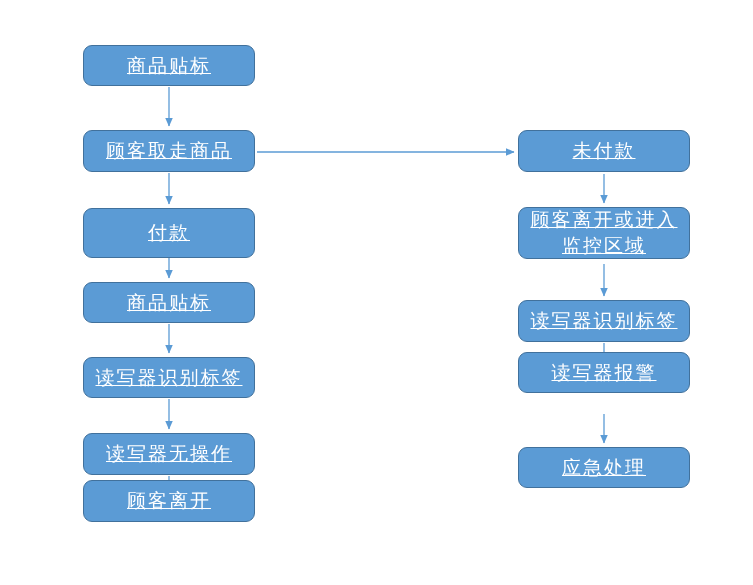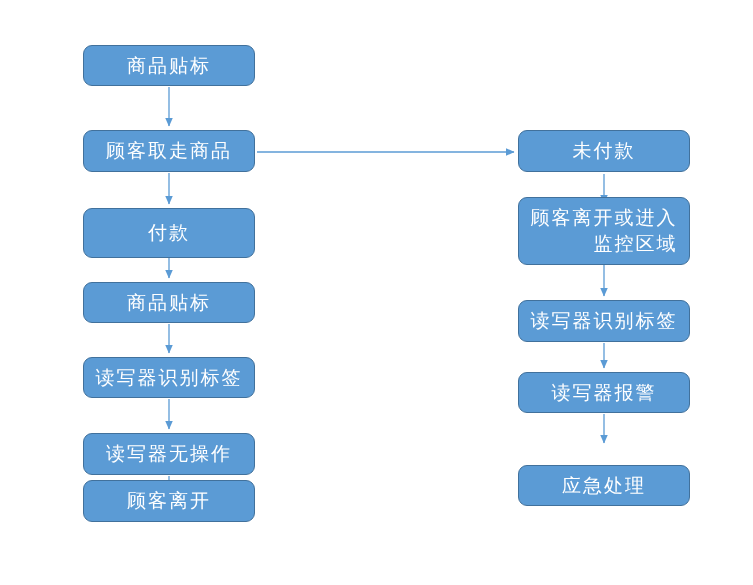--- a/index.html
+++ b/index.html
@@ -40,23 +40,24 @@
     justify-content:center;
     background:var(--node-fill);
     border:1px solid var(--node-border);
     border-radius:9px;
     color:var(--text);
     font-size:19px;
     letter-spacing:2px;
     line-height:1.35;
     text-align:center;
     white-space:pre-line;
+    text-decoration:underline;
   }
   .col-left{left:83px;width:172px;}
-  .col-right{left:518px;width:172px;text-align:right;}
+  .col-right{left:518px;width:172px;}
 </style>
 </head>
 <body>
 
 <div class="canvas">
 
   <svg class="connector-layer" viewBox="0 0 753 585" xmlns="http://www.w3.org/2000/svg">
     <defs>
       <marker id="ah" markerWidth="10" markerHeight="9" refX="8.5" refY="4" orient="auto" markerUnits="userSpaceOnUse">
         <path d="M0,0 L9,4 L0,8 z" fill="#5b9bd5"></path>
@@ -77,19 +78,19 @@
 
   <div class="node col-left" style="top:45px;height:41px">商品贴标</div>
   <div class="node col-left" style="top:130px;height:42px">顾客取走商品</div>
   <div class="node col-left" style="top:208px;height:50px">付款</div>
   <div class="node col-left" style="top:282px;height:41px">商品贴标</div>
   <div class="node col-left" style="top:357px;height:41px">读写器识别标签</div>
   <div class="node col-left" style="top:433px;height:42px">读写器无操作</div>
   <div class="node col-left" style="top:480px;height:42px">顾客离开</div>
 
   <div class="node col-right" style="top:130px;height:42px">未付款</div>
-  <div class="node col-right" style="top:197px;height:68px">顾客离开或进入
+  <div class="node col-right" style="top:207px;height:52px">顾客离开或进入
 监控区域</div>
   <div class="node col-right" style="top:300px;height:42px">读写器识别标签</div>
-  <div class="node col-right" style="top:372px;height:41px">读写器报警</div>
-  <div class="node col-right" style="top:465px;height:41px">应急处理</div>
+  <div class="node col-right" style="top:352px;height:41px">读写器报警</div>
+  <div class="node col-right" style="top:447px;height:41px">应急处理</div>
 
 </div>
 
 </body></html>

